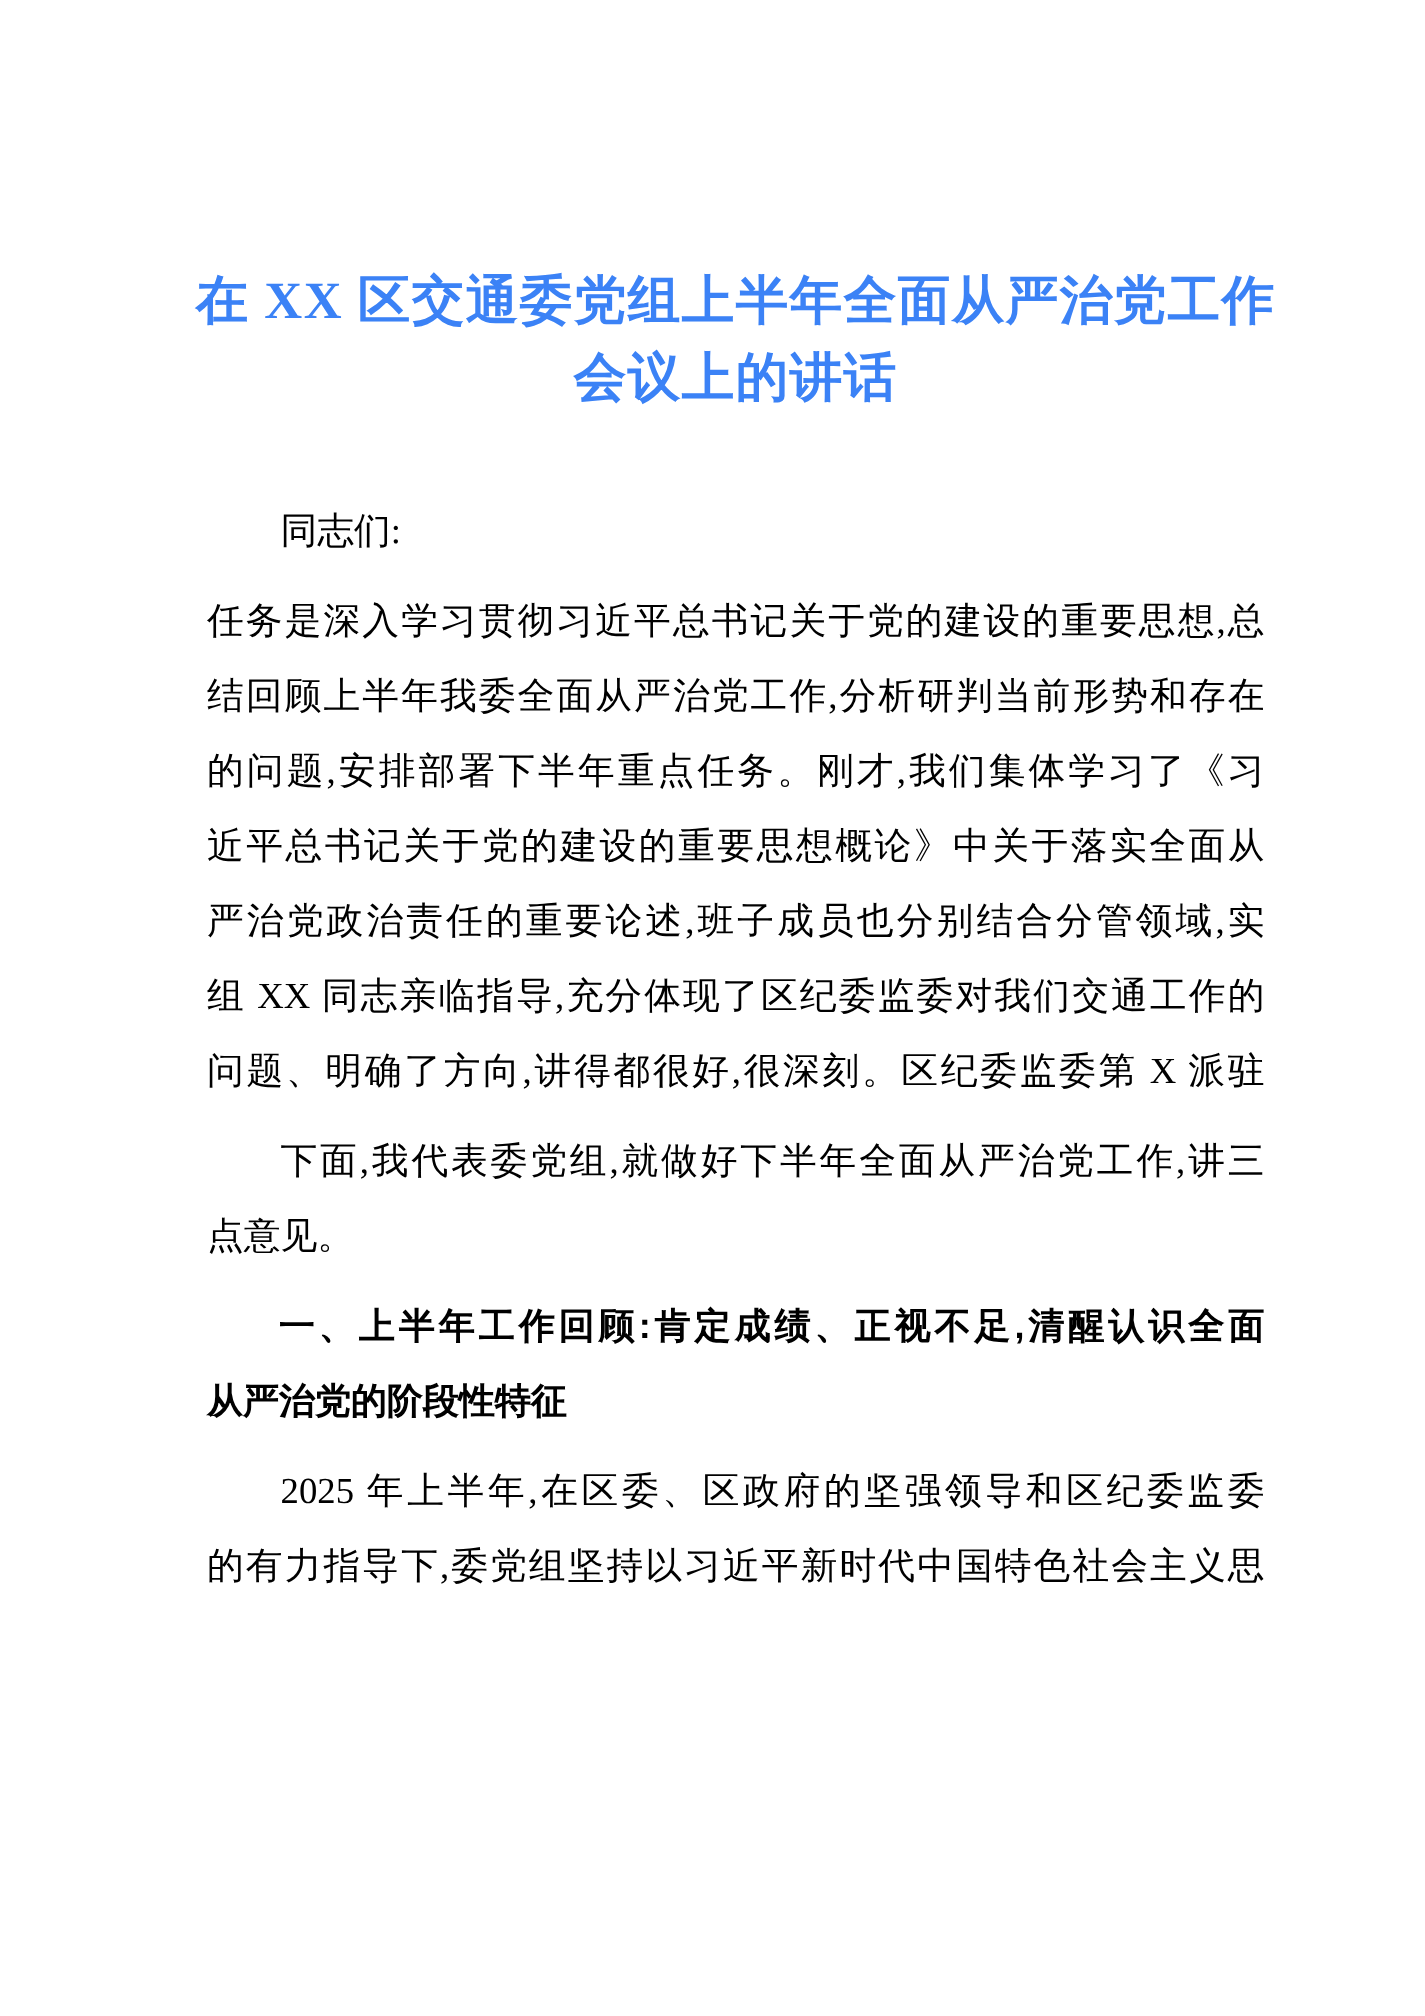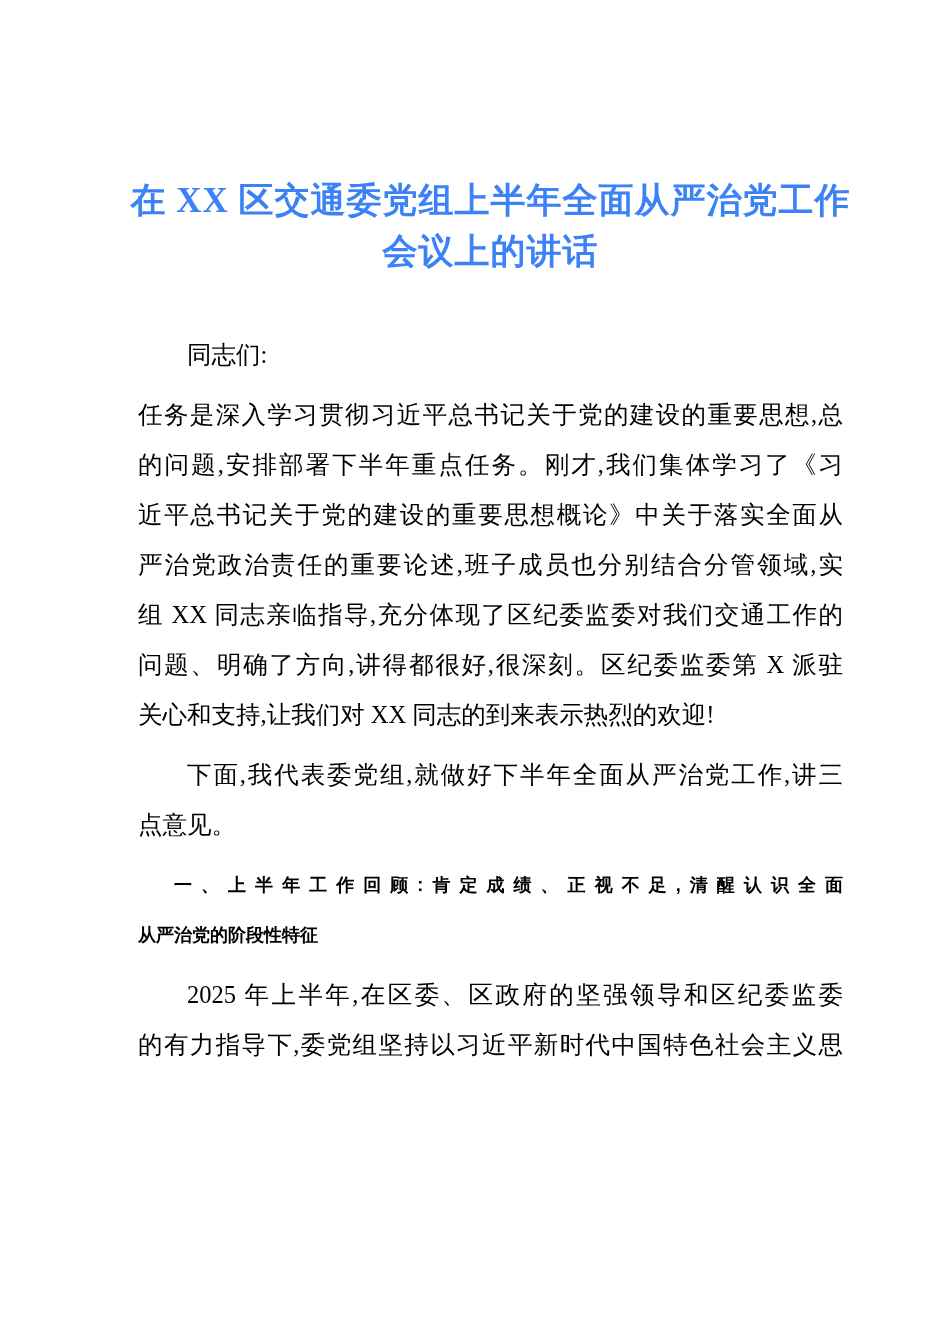--- a/index.html
+++ b/index.html
@@ -36,21 +36,21 @@
     line-height: 50px;
     color: #000000;
   }
   .para { margin: 10px; padding: 0; }
   .ln { text-align: justify; }
   .j  { text-align-last: justify; }
   .ind { text-indent: 2em; }
   .hd {
     font-family: "Liberation Sans", "DejaVu Sans", sans-serif;
     font-weight: 700;
-    font-size: 18px;
+    font-size: 24px;
   }
 </style>
 </head>
 <body>
 
 <div class="page">
   <div class="content">
 
     <div class="doc-title">
       <div>在 XX 区交通委党组上半年全面从严治党工作</div>
@@ -58,26 +58,26 @@
     </div>
 
     <div class="doc-body">
 
       <div class="para">
         <div class="ln ind">同志们:</div>
       </div>
 
       <div class="para">
         <div class="ln j">任务是深入学习贯彻习近平总书记关于党的建设的重要思想,总</div>
+        <div class="ln j">结回顾上半年我委全面从严治党工作,分析研判当前形势和存在</div>
         <div class="ln j">的问题,安排部署下半年重点任务。刚才,我们集体学习了《习</div>
         <div class="ln j">近平总书记关于党的建设的重要思想概论》中关于落实全面从</div>
         <div class="ln j">严治党政治责任的重要论述,班子成员也分别结合分管领域,实</div>
         <div class="ln j">组 XX 同志亲临指导,充分体现了区纪委监委对我们交通工作的</div>
         <div class="ln j">问题、明确了方向,讲得都很好,很深刻。区纪委监委第 X 派驻</div>
-        <div class="ln">关心和支持,让我们对 XX 同志的到来表示热烈的欢迎!</div>
       </div>
 
       <div class="para">
         <div class="ln ind j">下面,我代表委党组,就做好下半年全面从严治党工作,讲三</div>
         <div class="ln">点意见。</div>
       </div>
 
       <div class="para">
         <div class="ln ind j hd">一、上半年工作回顾:肯定成绩、正视不足,清醒认识全面</div>
         <div class="ln hd">从严治党的阶段性特征</div>

